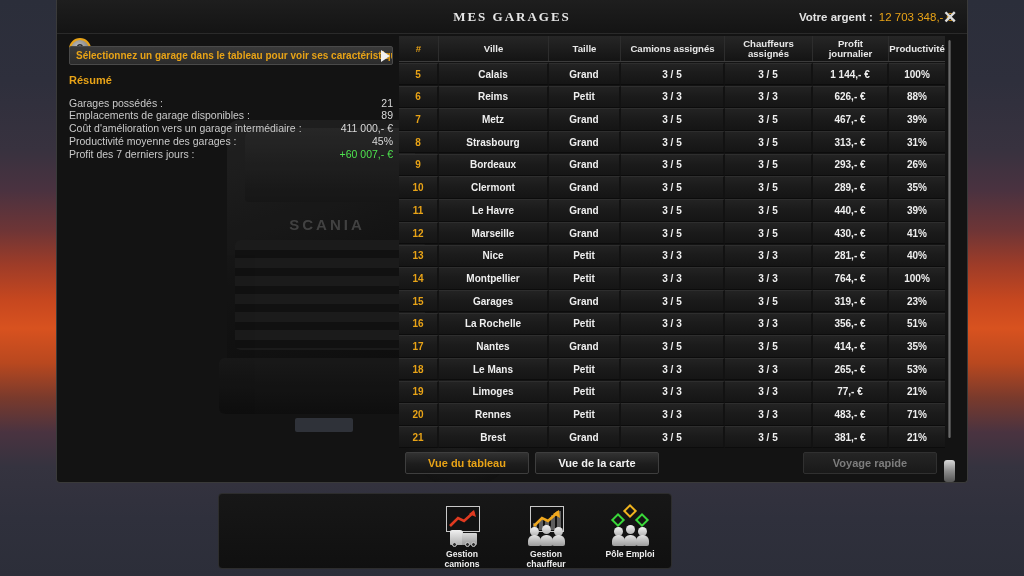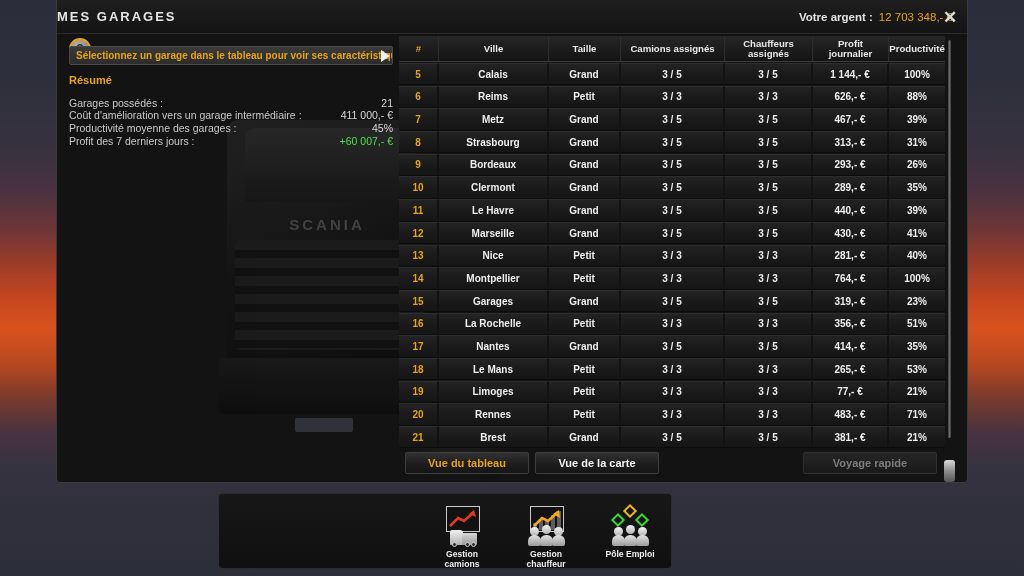--- a/index.html
+++ b/index.html
@@ -75,22 +75,22 @@
   }
 
   
   #titlebar {
     position:absolute; left:0; top:0; width:100%; height:34px;
     background:linear-gradient(180deg,#1e1e1e,#141414);
     border-bottom:1px solid #2a2a2a;
   }
   #title {
     position:absolute; left:0; top:0; width:100%; height:34px;
-    line-height:34px; 
-    color:#e6e6e6; font-size:13px; font-weight:bold; letter-spacing:2px;
+    line-height:34px; text-align:center;
+    color:#e6e6e6; font-size:13px; font-weight:bold; letter-spacing:2px;font-family:Liberation Serif, serif;
   }
   #money-box {
     position:absolute; right:14px; top:0; height:34px; line-height:34px;
     display:flex; align-items:center; gap:6px;
   }
   #money-label { color:#e2e2e2; font-size:11.5px; font-weight:bold; }
   #money-value { color:#e8a317; font-size:11.5px; font-weight:normal; }
   #close-btn {
     position:absolute; right:6px; top:6px; width:22px; height:22px;
     display:flex; align-items:center; justify-content:center;
@@ -285,20 +285,24 @@
     <div id="help-icon">?</div>
     <div id="select-hint">
       <span>Sélectionnez un garage dans le tableau pour voir ses caractéristiques</span>
       <span class="arrow"></span>
     </div>
     <div id="resume-title">Résumé</div>
     <div id="stats">
         <div class="stat-row">
           <span class="stat-label">Garages possédés :</span>
           <span class="stat-value">21</span>
+        </div>
+        <div class="stat-row">
+          <span class="stat-label">Emplacements de garage disponibles :</span>
+          <span class="stat-value">89</span>
         </div>
         <div class="stat-row">
           <span class="stat-label">Coût d'amélioration vers un garage intermédiaire :</span>
           <span class="stat-value">411 000,- €</span>
         </div>
         <div class="stat-row">
           <span class="stat-label">Productivité moyenne des garages :</span>
           <span class="stat-value">45%</span>
         </div>
         <div class="stat-row">

